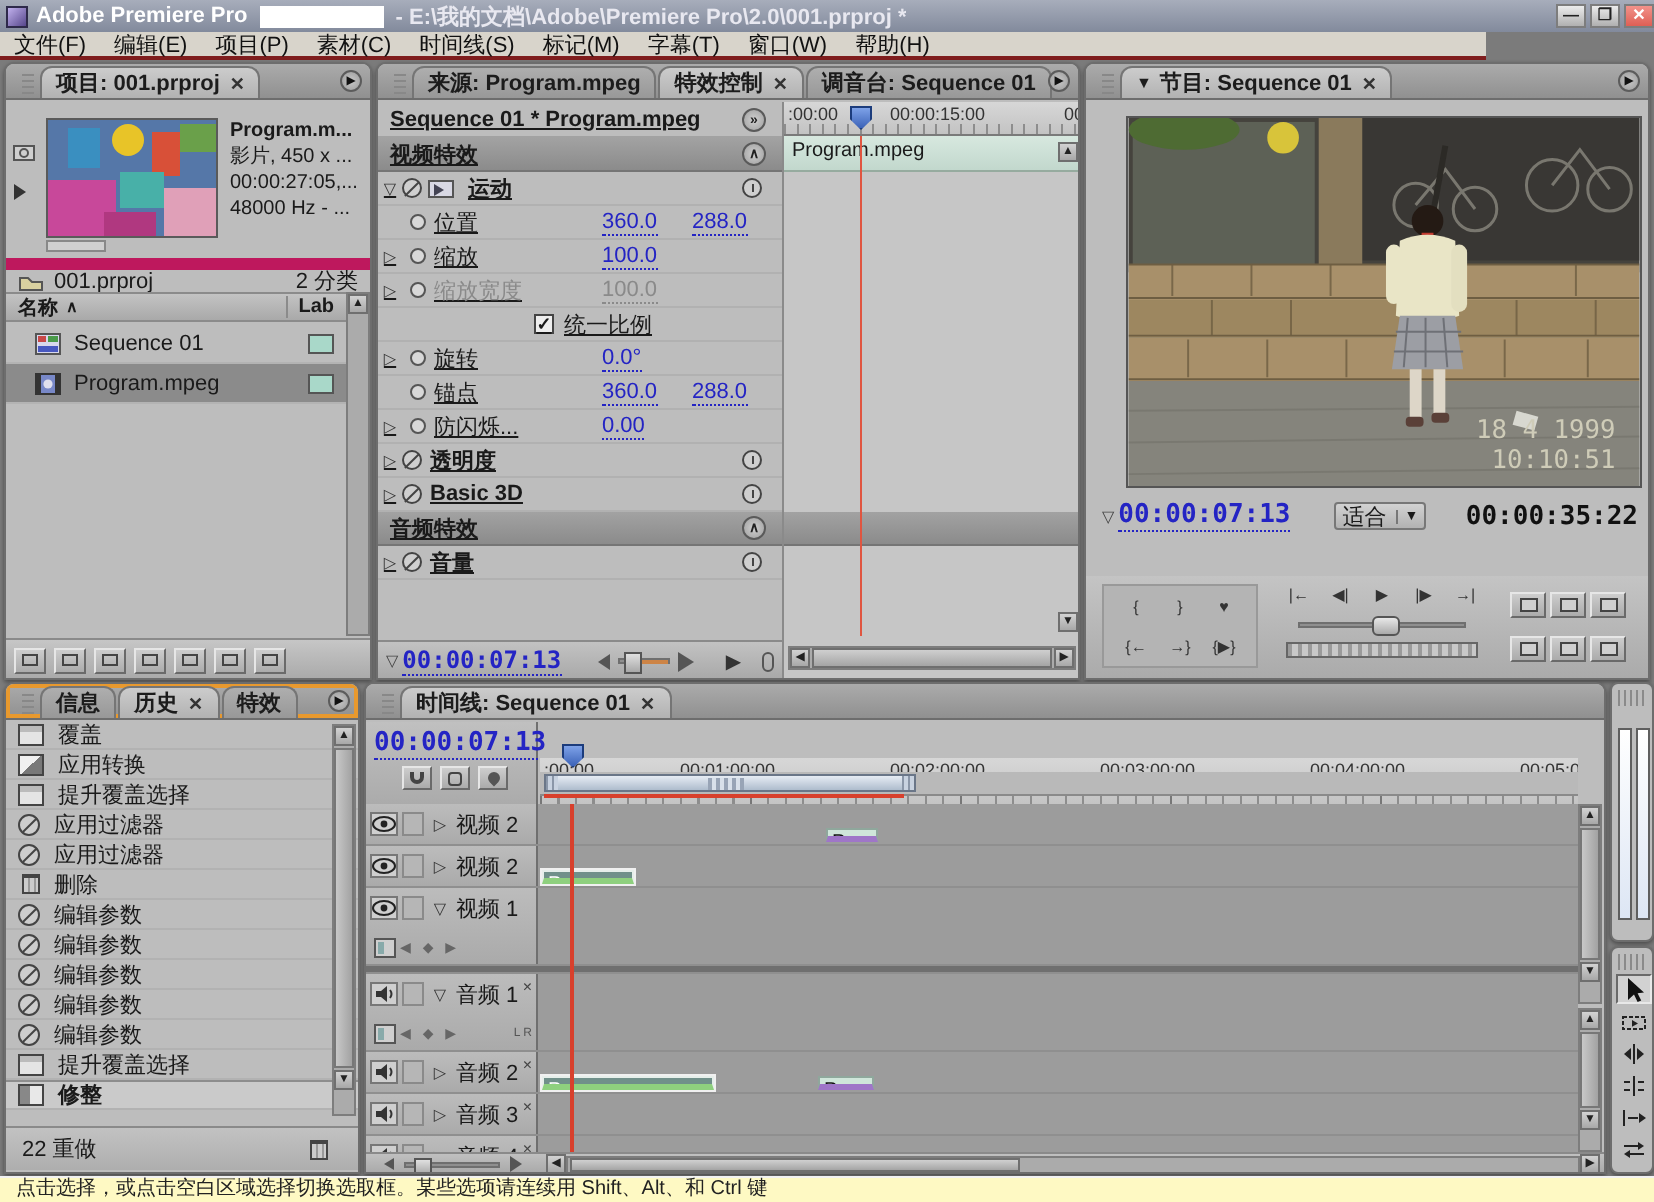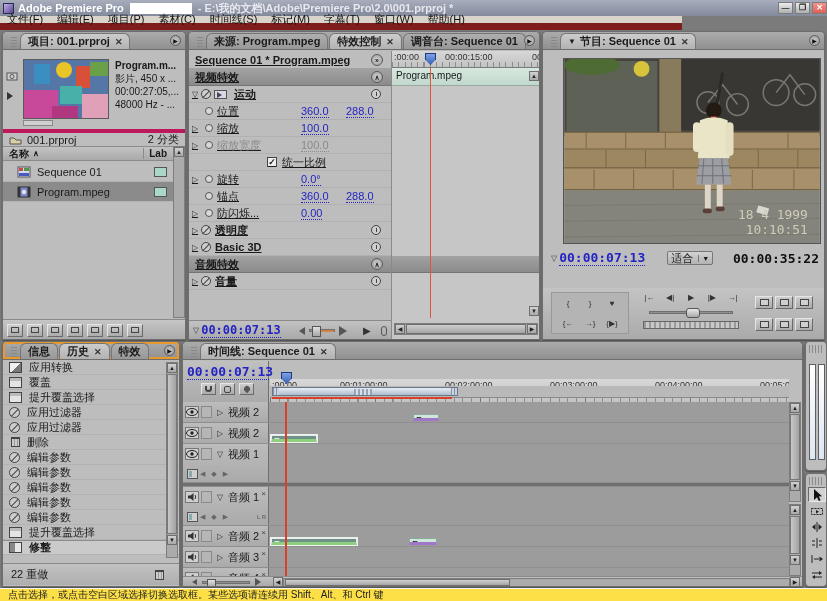--- a/index.html
+++ b/index.html
@@ -7,23 +7,23 @@
 body{position:relative;background:#7b7b7b;font-family:"Liberation Sans",sans-serif;font-size:11px;color:#1a1a1a;}
 .abs{position:absolute;}
 
 .titlebar{position:absolute;left:0;top:0;width:827px;height:16px;background:linear-gradient(#a7adbb,#828a9c);display:flex;align-items:center;color:#fff;font-weight:bold;font-size:11px;white-space:nowrap;}
 .appicon{width:11px;height:11px;margin:0 4px 0 3px;background:linear-gradient(135deg,#c0b0ec,#57478c);border:1px solid #2e2a4a;flex:none;}
 .redact{width:62px;height:11px;background:#fff;margin:0 6px;flex:none;}
 .titlepath{font-weight:bold;color:#e8e8f0;overflow:hidden;}
 .winbtns{margin-left:auto;display:flex;padding-right:0;}
 .winbtn{width:15px;height:12px;margin-left:2px;background:linear-gradient(#ececec,#b0b0b0);border:1px solid #7d7d7d;font-size:8px;line-height:9px;text-align:center;color:#222;font-weight:bold;flex:none;}
 .winbtn.close{background:linear-gradient(#f2928a,#de5f55);color:#fff;}
-.menubar{position:absolute;left:0;top:16px;width:682px;height:14px;background:#d8d4cb;border-bottom:7px solid #7f1d1d;display:flex;align-items:center;}
+.menubar{position:absolute;left:0;top:16px;width:743px;height:14px;background:#d8d4cb;border-bottom:2px solid #7f1d1d;display:flex;align-items:center;}
 .menu-item{padding:0 7px;font-size:11px;color:#111;}
-.statusbar{position:absolute;left:0;top:588px;width:827px;height:13px;background:#fde047;border-top:1px solid #f2f2f2;font-size:10px;color:#222;padding-left:8px;line-height:12px;white-space:nowrap;}
+.statusbar{position:absolute;left:0;top:588px;width:827px;height:13px;background:#fef9c3;border-top:1px solid #f2f2f2;font-size:10px;color:#222;padding-left:8px;line-height:12px;white-space:nowrap;}
 
 .panel{position:absolute;background:#bdbdbd;border:1px solid #6d6d6d;border-radius:5px 5px 0 0;box-shadow:0 1px 2px rgba(0,0,0,.4);overflow:hidden;}
 .tabbar{height:18px;background:linear-gradient(#ababab,#909090);display:flex;align-items:flex-end;padding-left:8px;position:relative;border-bottom:1px solid #6d6d6d;}
 .tabbar.focused{box-shadow:inset 0 0 0 2px #e8992e;}
 .grip{width:6px;height:10px;margin:0 3px 2px 0;background:repeating-linear-gradient(#888 0 1px,transparent 1px 3px);flex:none;}
 .tab{height:16px;display:flex;align-items:center;padding:0 7px;font-size:11px;font-weight:bold;color:#1c1c1c;background:linear-gradient(#aeaeae,#989898);border:1px solid #757575;border-bottom:none;border-radius:6px 6px 0 0;margin-right:1px;white-space:nowrap;}
 .tab.active{background:linear-gradient(#cccccc,#b2b2b2);}
 .tclose{margin-left:5px;font-size:9px;color:#333;line-height:8px;}
 .pmenu{position:absolute;right:4px;top:3px;width:11px;height:11px;border-radius:50%;background:radial-gradient(#c8c8c8,#9a9a9a);border:1px solid #5c5c5c;font-size:6px;color:#111;text-align:center;line-height:10px;}
 .bval{color:#2424c4;border-bottom:1px dotted #2424c4;cursor:ew-resize;}
@@ -153,21 +153,21 @@
       <rect x="28" y="46" width="26" height="12" fill="#b03880"></rect>
     </svg>
   </div>
   <div class="abs" style="left:20px;top:88px;width:30px;height:6px;background:#cfcfcf;border:1px solid #888;"></div>
   <div class="pvtext">
     <div class="pvname">Program.m...</div>
     <div>影片, 450 x ...</div>
     <div>00:00:27:05,...</div>
     <div>48000 Hz - ...</div>
   </div>
-  <div class="abs" style="left:0;top:97px;width:182px;height:17px;border-top:4px solid #be185d;display:flex;align-items:center;padding:0 6px;">
+  <div class="abs" style="left:0;top:97px;width:182px;height:17px;border-top:6px solid #be185d;display:flex;align-items:center;padding:0 6px;">
     <svg width="13" height="10">
         <path d="M1,9 V3 h4 l2,2 h5 v4 z" fill="#d8d0a0" stroke="#555"></path>
       </svg>
     <span style="margin-left:5px;">001.prproj</span>
     <span style="margin-left:auto;">2 分类</span>
   </div>
   <div class="colhdr">
     <span>名称</span>
     <span style="margin-left:4px;font-size:8px;">∧</span>
     <span style="margin-left:auto;border-left:1px solid #8b8b8b;padding-left:5px;">Lab</span>
@@ -486,26 +486,26 @@
         <div style="display: inline;">历史</div>
         <div class="tclose">✕</div>
       </div>
       <div class="tab">
         <div style="display: inline;">特效</div>
       </div>
       <div class="pmenu">▶</div>
     </div>
   <div id="hist-list">
       <div class="hrow">
+        <div class="hic overlay"></div>
+        <div>覆盖</div>
+      </div>
+      <div class="hrow">
         <div class="hic transition"></div>
         <div>应用转换</div>
-      </div>
-      <div class="hrow">
-        <div class="hic overlay"></div>
-        <div>覆盖</div>
       </div>
       <div class="hrow">
         <div class="hic overlay"></div>
         <div>提升覆盖选择</div>
       </div>
       <div class="hrow">
         <div class="hic fxi"></div>
         <div>应用过滤器</div>
       </div>
       <div class="hrow">

